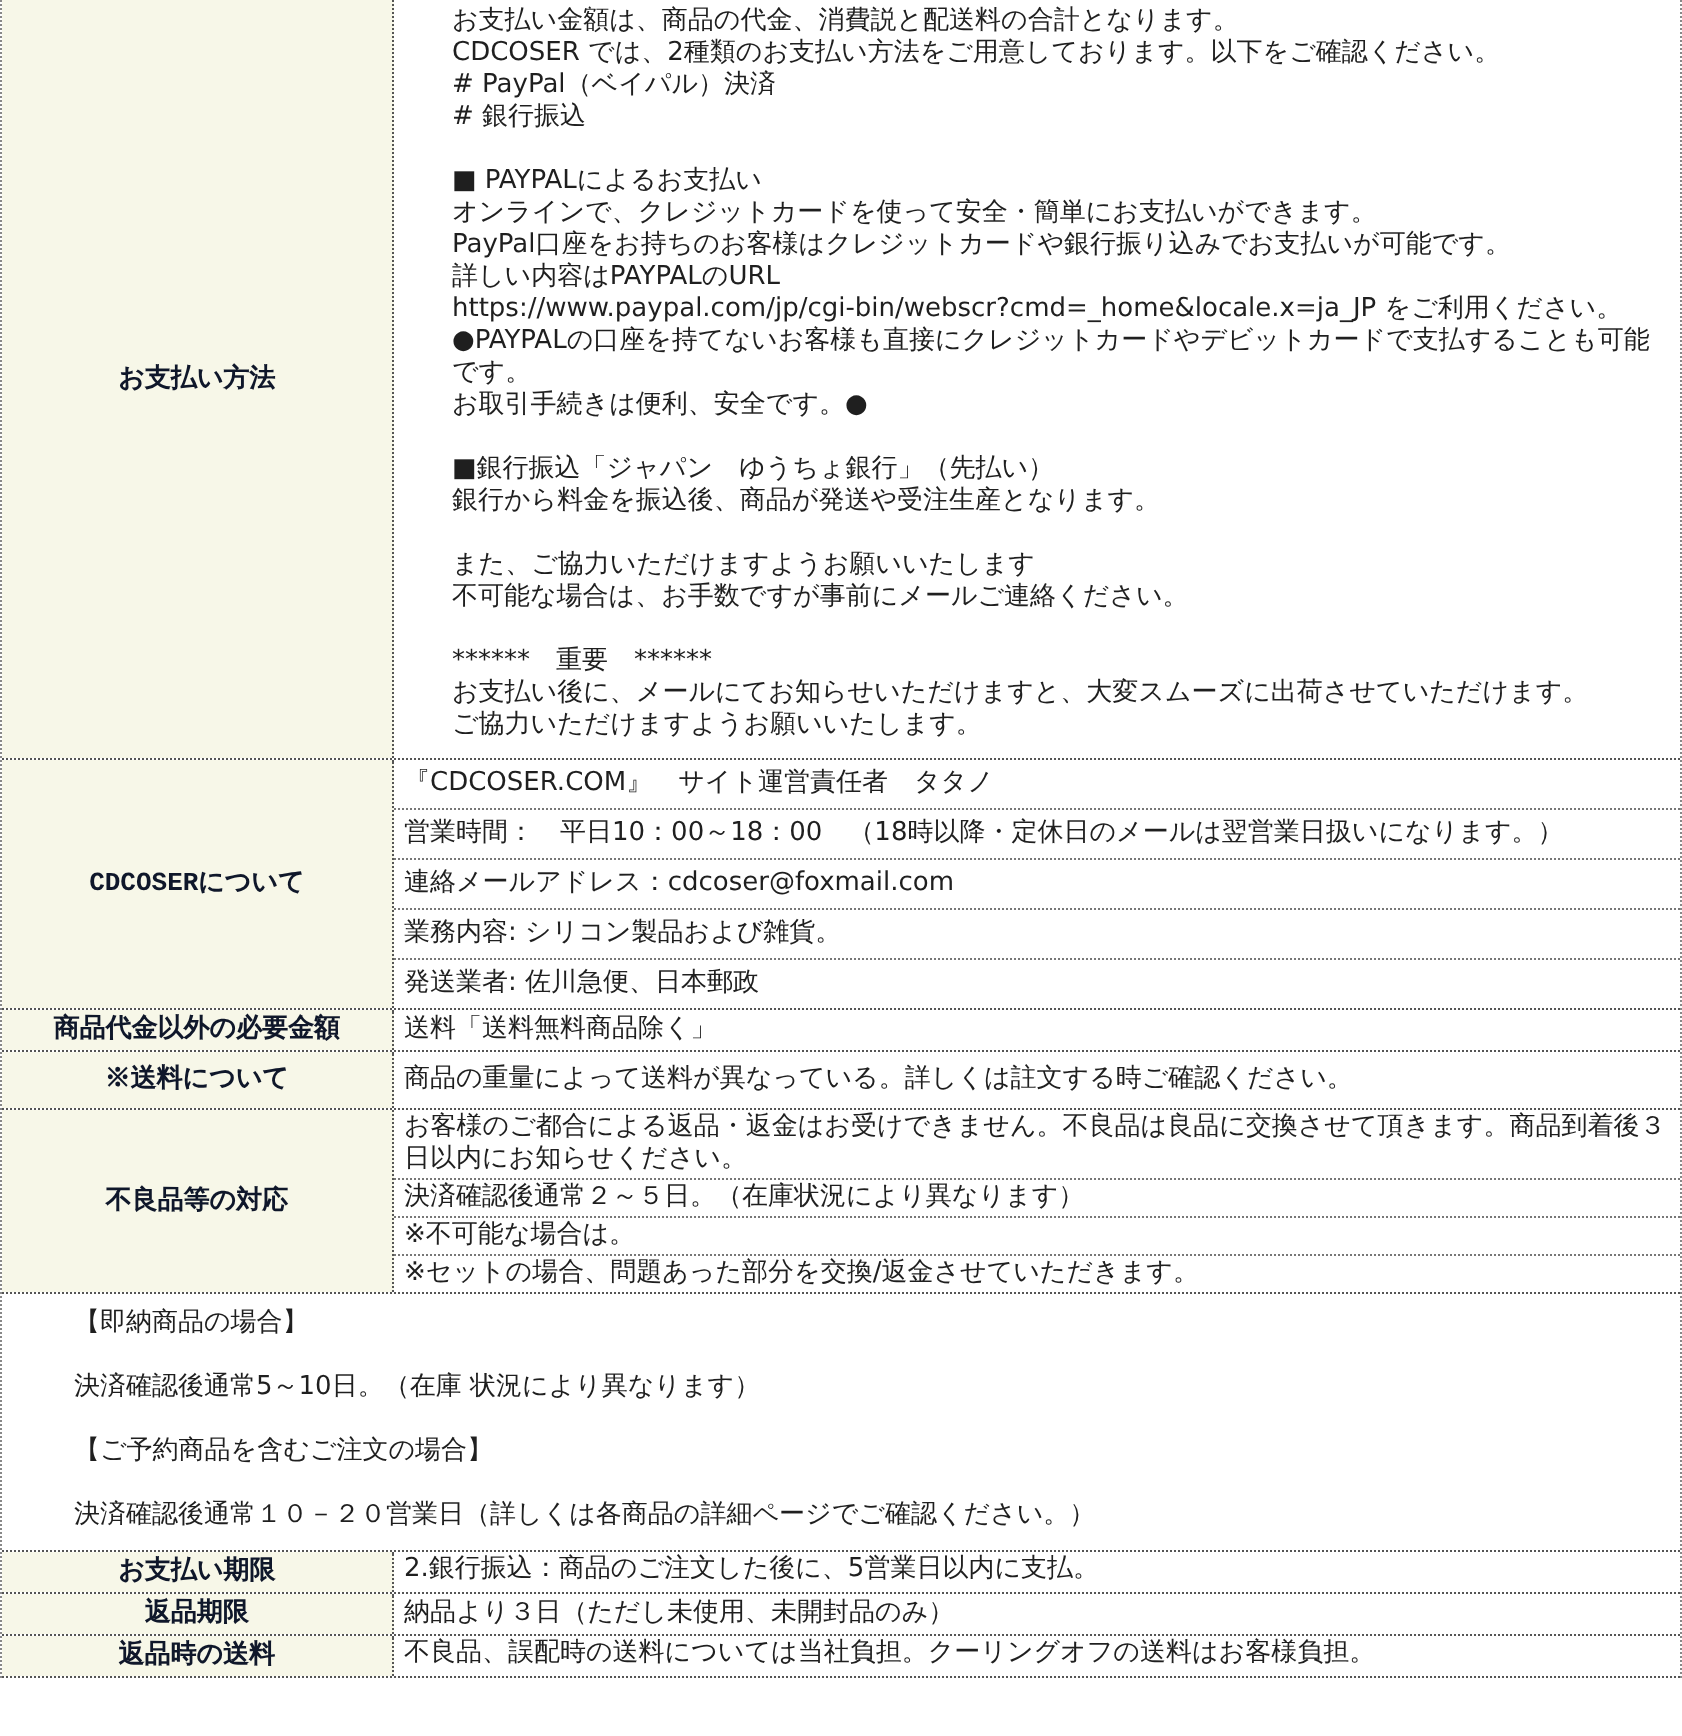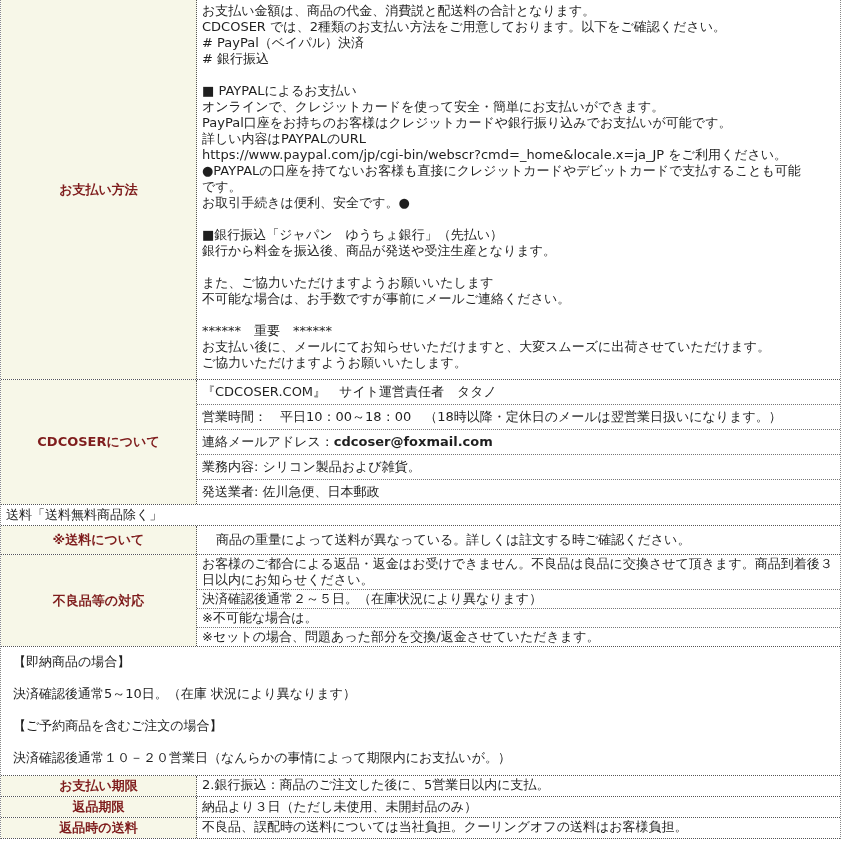--- a/index.html
+++ b/index.html
@@ -14,33 +14,33 @@
     border-left:1px dotted #888;
     border-right:1px dotted #888;
     background:#fff;
   }
   .row { display:flex; align-items:stretch; border-bottom:1px dotted #555; }
   .hcell {
     width:196px; min-width:196px; box-sizing:border-box;
     background:#f7f7e8;
     border-right:1px dotted #555;
     display:flex; align-items:center; justify-content:center;
-    font-weight:bold; color:#7f1d1d; text-align:right;
-    padding:2px 4px; line-height:16px;
+    font-weight:bold; color:#0f172a; text-align:right;
+    padding:2px 4px; line-height:16px;font-family:Liberation Mono, monospace;
   }
   .ccell { flex:1; min-width:0; }
   .lines { padding:3px 4px 8px 5px; }
   .lines-roomy { padding:7px 4px 9px 12px; }
-  .line { min-height:16px; line-height:16px; white-space:nowrap; overflow:hidden; }
+  .line { min-height:16px; line-height:16px; white-space:nowrap; overflow:hidden;margin-left:24px; }
   .sub { padding:4px 3px 4px 5px; line-height:16px; border-bottom:1px dotted #777; }
   .ccell .sub:last-child { border-bottom:none; }
   .sub.compact { padding:2px 3px 2px 5px; }
   .sub.tight { padding:1px 3px 1px 5px; }
-  .sub.roomy { padding:6px 3px 6px 19px; }
-  .sub b { font-weight:bold; }
+  .sub.roomy { padding:6px 3px 6px 5px; }
+  .sub b { font-weight:normal; }
 </style>
 </head>
 <body>
 
 <div class="info-table">
 
   <div class="row">
     <div class="hcell">お支払い方法</div>
     <div class="ccell lines">
         <div class="line">お支払い金額は、商品の代金、消費説と配送料の合計となります。</div>
@@ -74,20 +74,21 @@
     <div class="ccell">
       <div class="sub">『CDCOSER.COM』　サイト運営責任者　タタノ</div>
       <div class="sub">営業時間：　平日10：00～18：00　（18時以降・定休日のメールは翌営業日扱いになります。）</div>
       <div class="sub"><span>連絡メールアドレス：</span><b>cdcoser@foxmail.com</b></div>
       <div class="sub">業務内容: シリコン製品および雑貨。</div>
       <div class="sub">発送業者: 佐川急便、日本郵政</div>
     </div>
   </div>
 
   <div class="row">
+    <div class="hcell">商品代金以外の必要金額</div>
     <div class="ccell">
       <div class="sub compact">送料「送料無料商品除く」</div>
     </div>
   </div>
 
   <div class="row">
     <div class="hcell">※送料について</div>
     <div class="ccell">
       <div class="sub roomy">商品の重量によって送料が異なっている。詳しくは註文する時ご確認ください。</div>
     </div>
@@ -104,21 +105,21 @@
   </div>
 
   <div class="row">
     <div class="ccell lines lines-roomy">
         <div class="line">【即納商品の場合】</div>
         <div class="line"></div>
         <div class="line">決済確認後通常5～10日。（在庫 状況により異なります）</div>
         <div class="line"></div>
         <div class="line">【ご予約商品を含むご注文の場合】</div>
         <div class="line"></div>
-        <div class="line">決済確認後通常１０－２０営業日（なんらかの事情によって期限内にお支払いが。）</div>
+        <div class="line">決済確認後通常１０－２０営業日（詳しくは各商品の詳細ページでご確認ください。）</div>
       </div>
   </div>
 
   <div class="row">
     <div class="hcell">お支払い期限</div>
     <div class="ccell">
       <div class="sub tight">2.銀行振込：商品のご注文した後に、5営業日以内に支払。</div>
     </div>
   </div>
 

